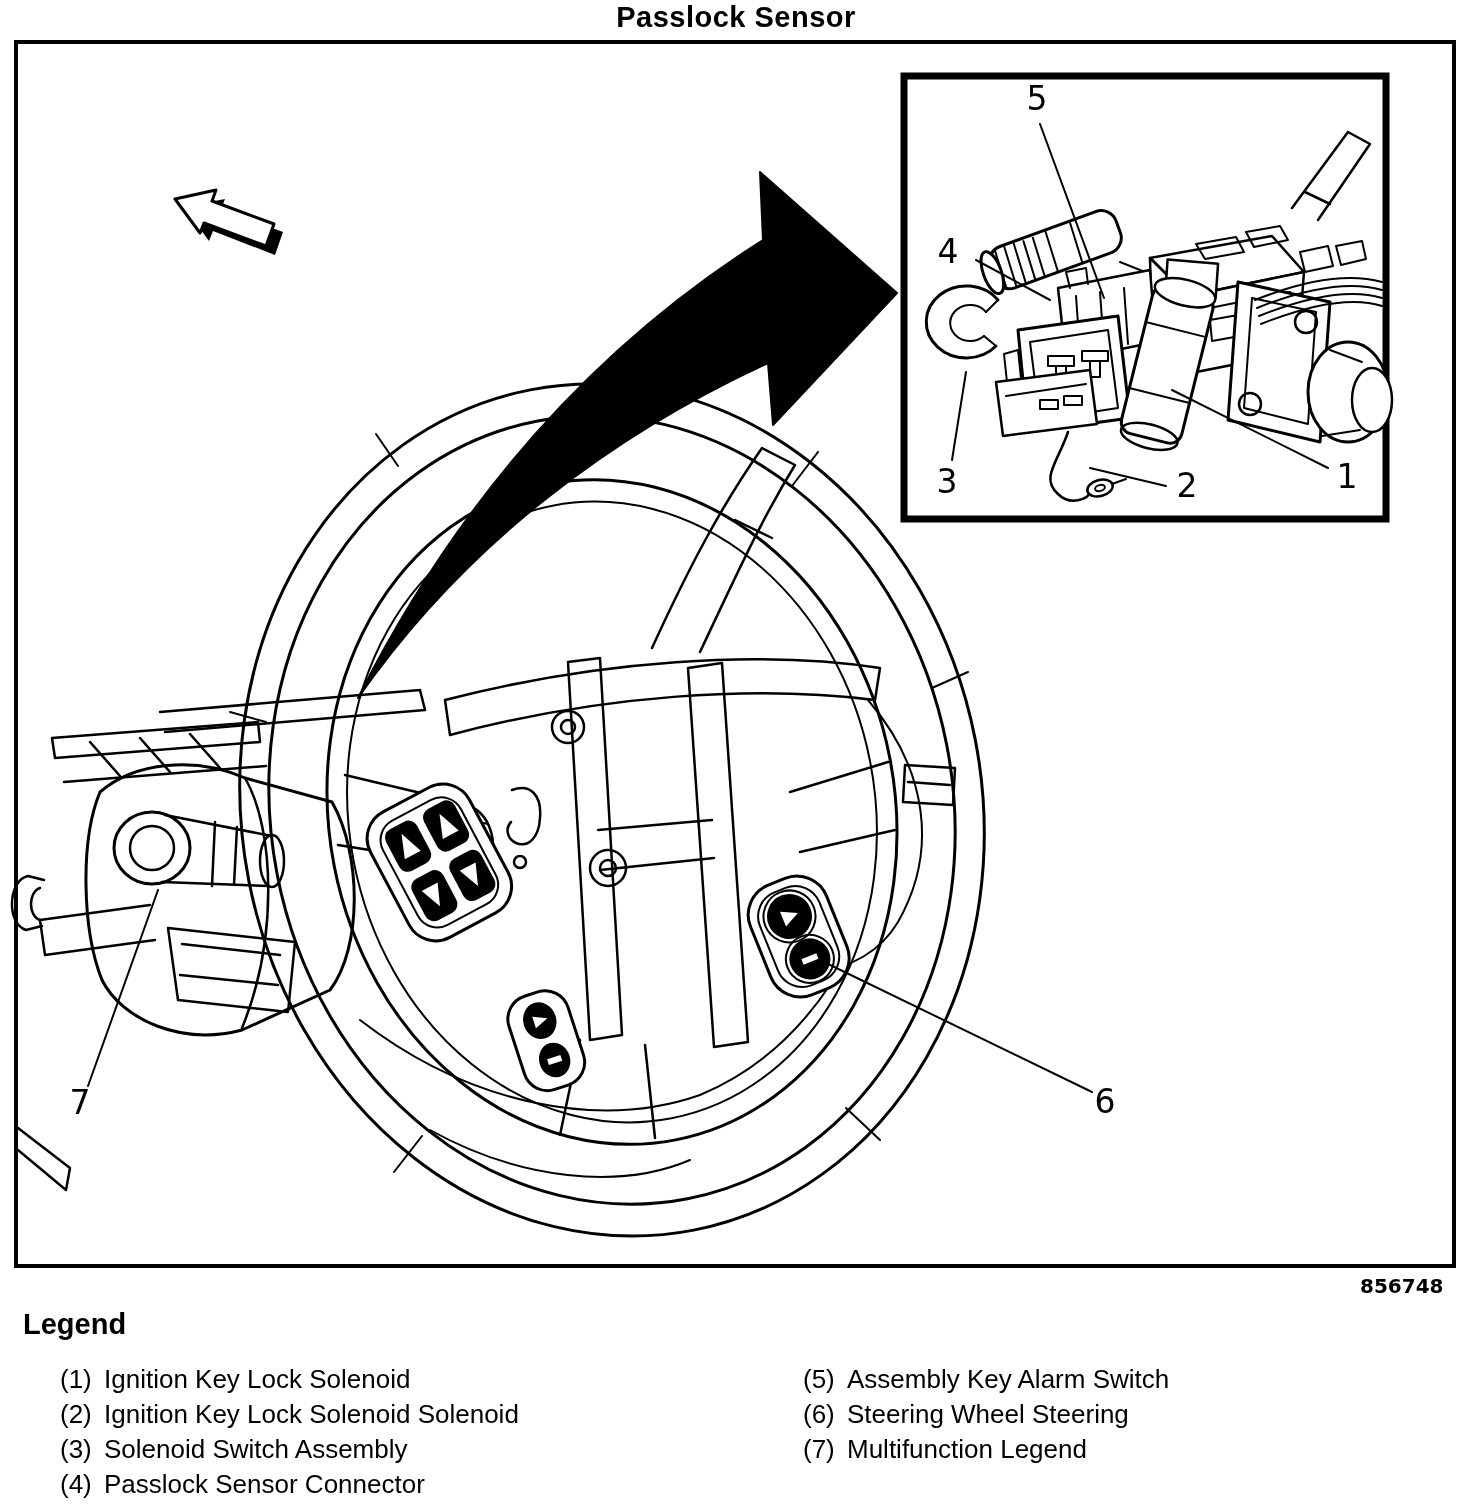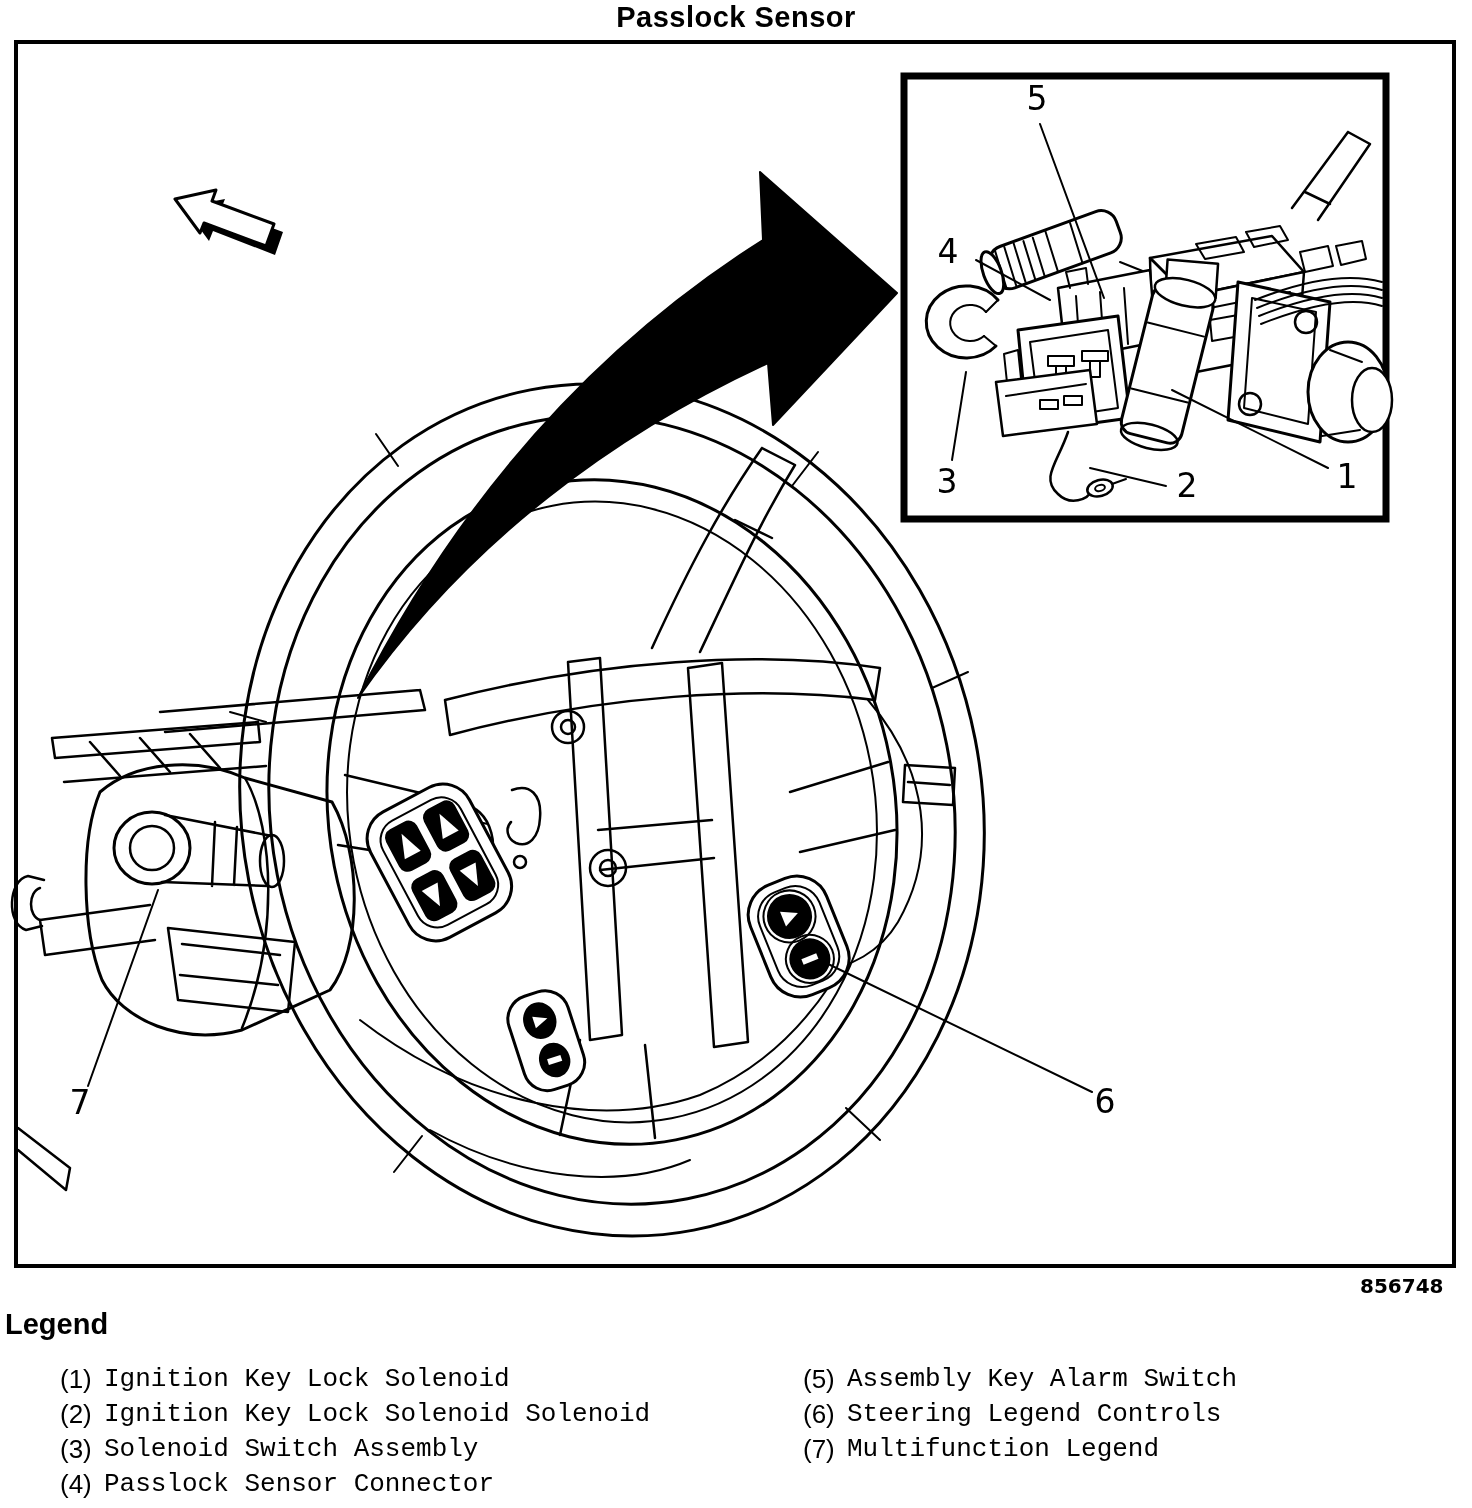--- a/index.html
+++ b/index.html
@@ -5,27 +5,27 @@
   html,body{margin:0;padding:0;background:#fff;}
   .page{position:relative;width:1472px;height:1508px;background:#ffffff;
         font-family:"Liberation Sans",sans-serif;color:#000;overflow:hidden;}
   .title{position:absolute;top:1px;left:0;width:100%;text-align:center;
          font-size:29px;font-weight:bold;letter-spacing:.5px;}
   .diagram-svg{position:absolute;left:0;top:0;}
   .callout{position:absolute;width:36px;text-align:center;
            font-family:"DejaVu Sans",sans-serif;font-size:33px;line-height:1;}
   .fig-num{position:absolute;left:1360px;top:1274px;width:100px;text-align:left;
            font-family:"DejaVu Sans",sans-serif;font-size:20px;font-weight:bold;}
-  .legend-heading{position:absolute;left:5px;top:1308px;font-size:29px;font-weight:bold;}
+  .legend-heading{position:absolute;left:23px;top:1308px;font-size:29px;font-weight:bold;}
   .legend-col{position:absolute;}
   .legend-col.left{left:60px;top:1364px;}
   .legend-col.right{left:803px;top:1364px;}
   .legend-row{display:flex;height:35px;font-size:26px;}
   .legend-row .num{width:44px;flex:0 0 44px;}
-  .legend-row .lbl{white-space:nowrap;font-family:Liberation Mono, monospace;}
+  .legend-row .lbl{white-space:nowrap;}
 </style>
 </head>
 <body>
 
 <div class="page">
 
   <div class="title">Passlock Sensor</div>
 
   <svg class="diagram-svg" width="1472" height="1270" viewBox="0 0 1472 1270">
 
@@ -264,21 +264,21 @@
         <span class="lbl">Passlock Sensor Connector</span>
       </div>
     </div>
     <div class="legend-col right">
       <div class="legend-row">
         <span class="num">(5)</span>
         <span class="lbl">Assembly Key Alarm Switch</span>
       </div>
       <div class="legend-row">
         <span class="num">(6)</span>
-        <span class="lbl">Steering Legend Controls</span>
+        <span class="lbl">Steering Wheel Steering</span>
       </div>
       <div class="legend-row">
         <span class="num">(7)</span>
         <span class="lbl">Multifunction Legend</span>
       </div>
     </div>
   </div>
 
 </div>
 

